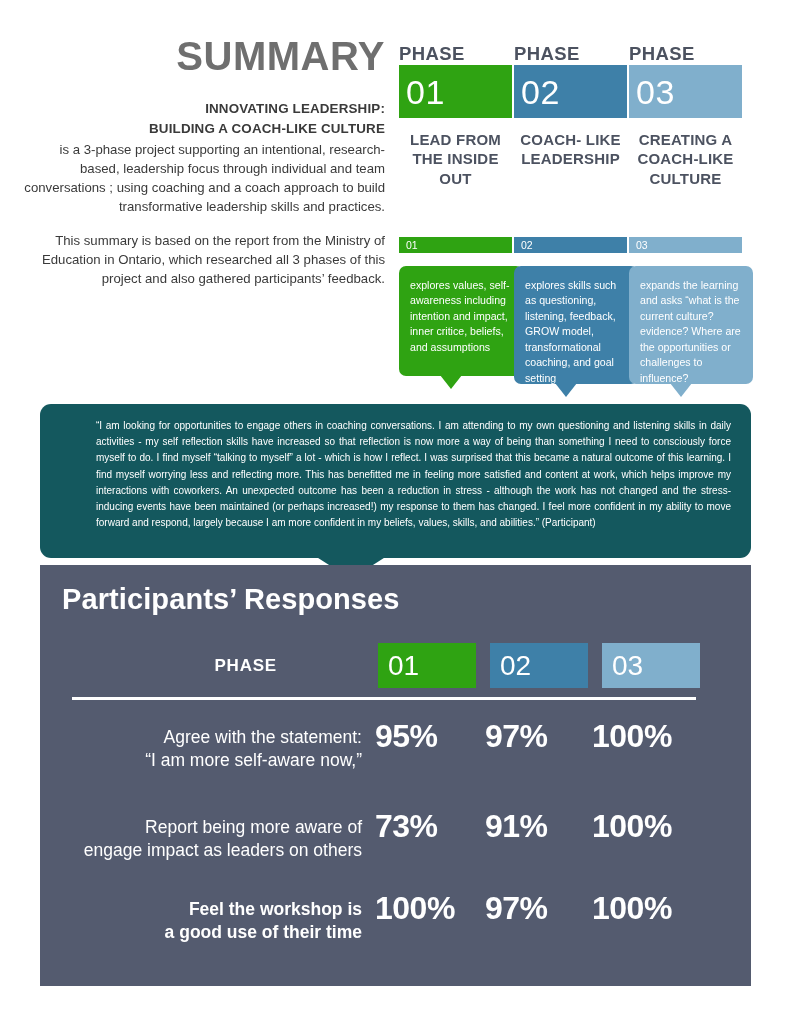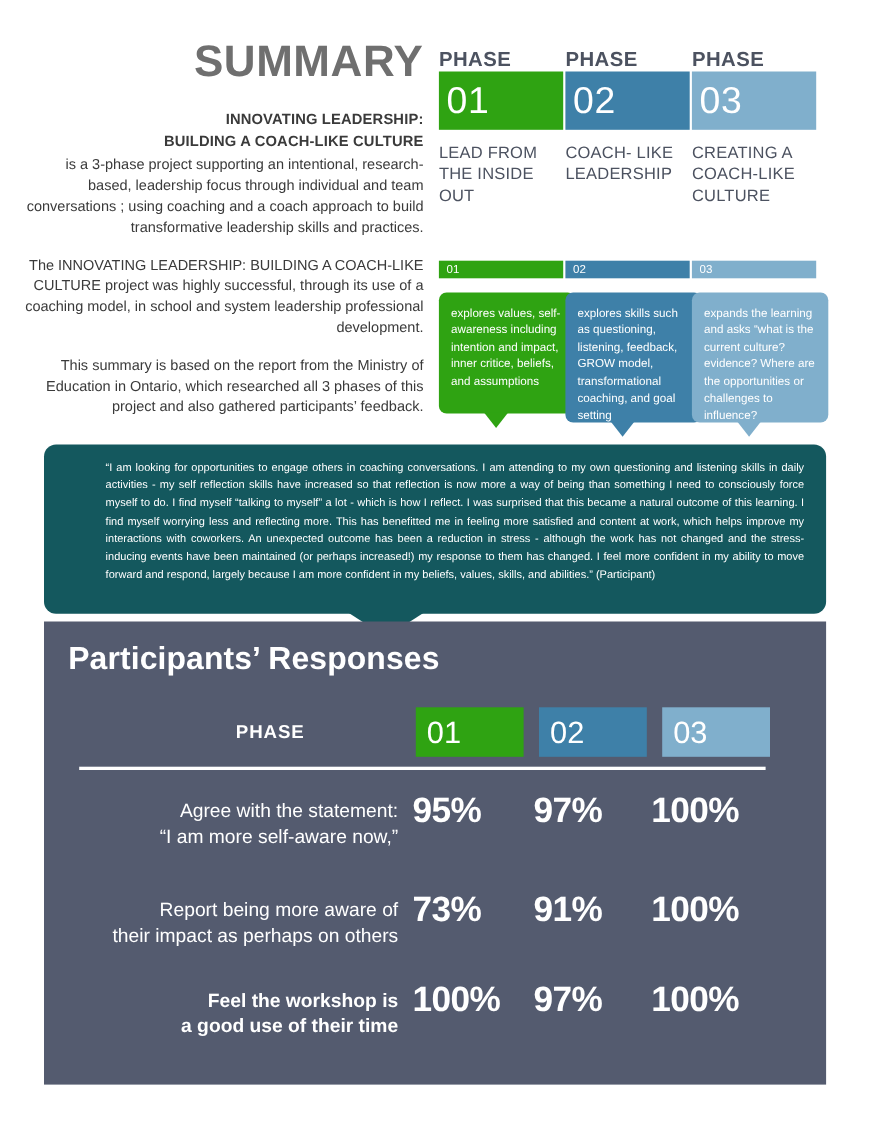--- a/index.html
+++ b/index.html
@@ -87,22 +87,23 @@
   }
   .phase-num-box span {
     color: #ffffff;
     font-size: 34px;
     font-weight: 400;
     line-height: 1;
     letter-spacing: 0.5px;
   }
   .phase-name {
     margin-top: 12px;
+    text-align: center;
     font-size: 15px;
-    font-weight: normal;
+    font-weight: bold;
     color: #4c5260;
     line-height: 1.27;
     letter-spacing: 0.2px;
   }
 
   .phase-strip {
     position: absolute;
     height: 16px;
     display: flex;
     align-items: center;
@@ -277,21 +278,20 @@
 <body>
 
 <div id="top-section">
 
   <div id="summary-title">SUMMARY</div>
 
   <div id="intro-block">
     <span class="bold-head">INNOVATING LEADERSHIP:</span>
     <span class="bold-head">BUILDING A COACH-LIKE CULTURE</span>
     <span class="para first">is a 3-phase project supporting an intentional, research-based, leadership focus through individual and team conversations ; using coaching and a coach approach to build transformative leadership skills and practices.</span>
-    <span class="para">The  INNOVATING LEADERSHIP: BUILDING A COACH-LIKE CULTURE project was highly successful, through its use of a coaching model, in school and system leadership professional development.</span>
     <span class="para">This summary is based on the report from the Ministry of Education in Ontario, which researched all 3 phases of this project and also gathered participants’ feedback.</span>
   </div>
 
   <div class="phase-col" id="phase-col-0">
     <div class="phase-word">PHASE</div>
     <div class="phase-num-box" style="background: rgb(47, 163, 18);">
       <span>01</span>
     </div>
     <div class="phase-name">LEAD FROM THE INSIDE OUT</div>
   </div>
@@ -363,21 +363,21 @@
       <div>“I am more self-aware now,”</div>
     </div>
     <div class="stat-value v0">95%</div>
     <div class="stat-value v1">97%</div>
     <div class="stat-value v2">100%</div>
   </div>
 
   <div class="stat-row" id="stat-row-1">
     <div class="stat-label">
       <div>Report being more aware of</div>
-      <div>their impact as perhaps on others</div>
+      <div>engage impact as leaders on others</div>
     </div>
     <div class="stat-value v0">73%</div>
     <div class="stat-value v1">91%</div>
     <div class="stat-value v2">100%</div>
   </div>
 
   <div class="stat-row" id="stat-row-2">
     <div class="stat-label bold">
       <div>Feel the workshop is</div>
       <div>a good use of their time</div>

